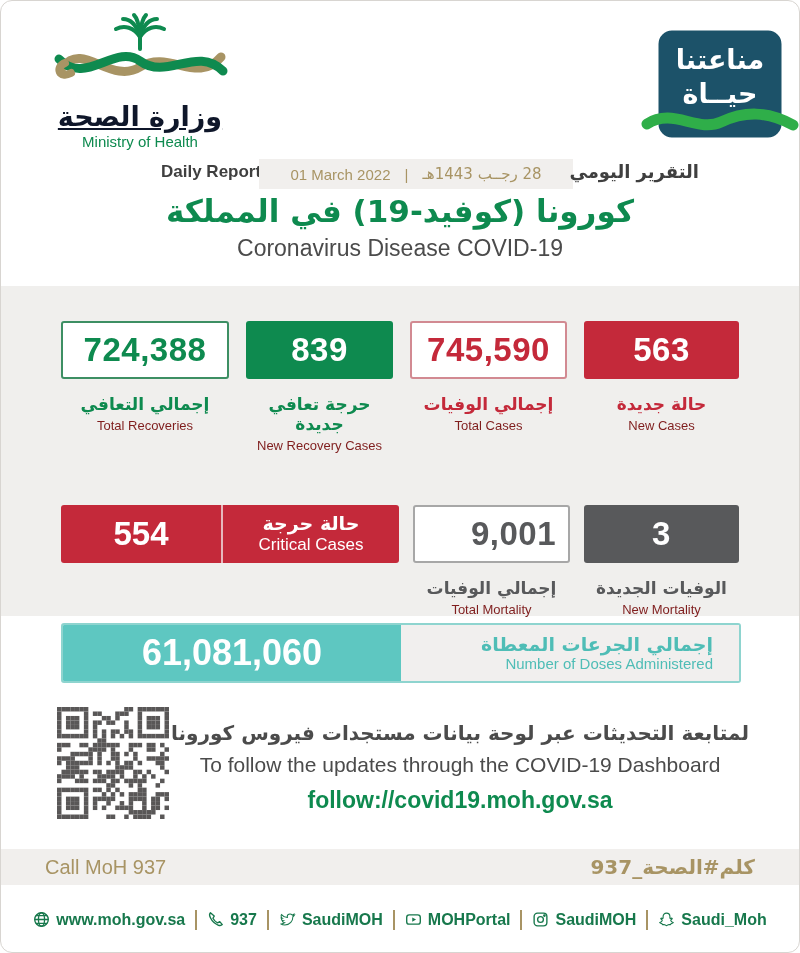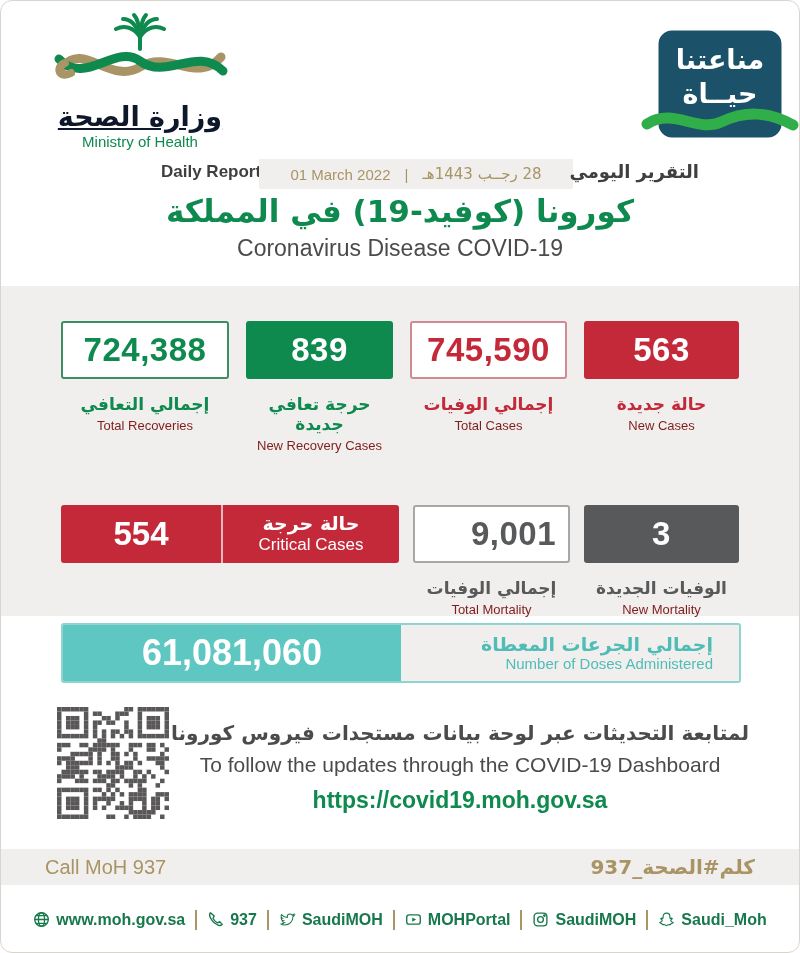--- a/index.html
+++ b/index.html
@@ -533,21 +533,21 @@
             <rect x="76.16000000000001" y="107.52000000000001" width="4.48" height="4.48"></rect>
             <rect x="80.64000000000001" y="107.52000000000001" width="4.48" height="4.48"></rect>
             <rect x="85.12" y="107.52000000000001" width="4.48" height="4.48"></rect>
             <rect x="89.60000000000001" y="107.52000000000001" width="4.48" height="4.48"></rect>
             <rect x="103.04" y="107.52000000000001" width="4.48" height="4.48"></rect>
           </g>
         </svg></div>
     <div class="dash-text">
       <div class="dash-ar ar" dir="rtl">لمتابعة التحديثات عبر لوحة بيانات مستجدات فيروس كورونا</div>
       <div class="dash-en">To follow the updates through the COVID-19 Dashboard</div>
-      <div class="dash-url">https://covid19.moh.gov.sa</div>
+      <div class="dash-url">follow://covid19.moh.gov.sa</div>
     </div>
   </div>
 
   <div class="strip">
     <span class="left">Call MoH 937</span>
     <span class="right ar" dir="rtl">كلم#الصحة_937</span>
   </div>
 
   <div class="footer">
     <div class="footer-item">

